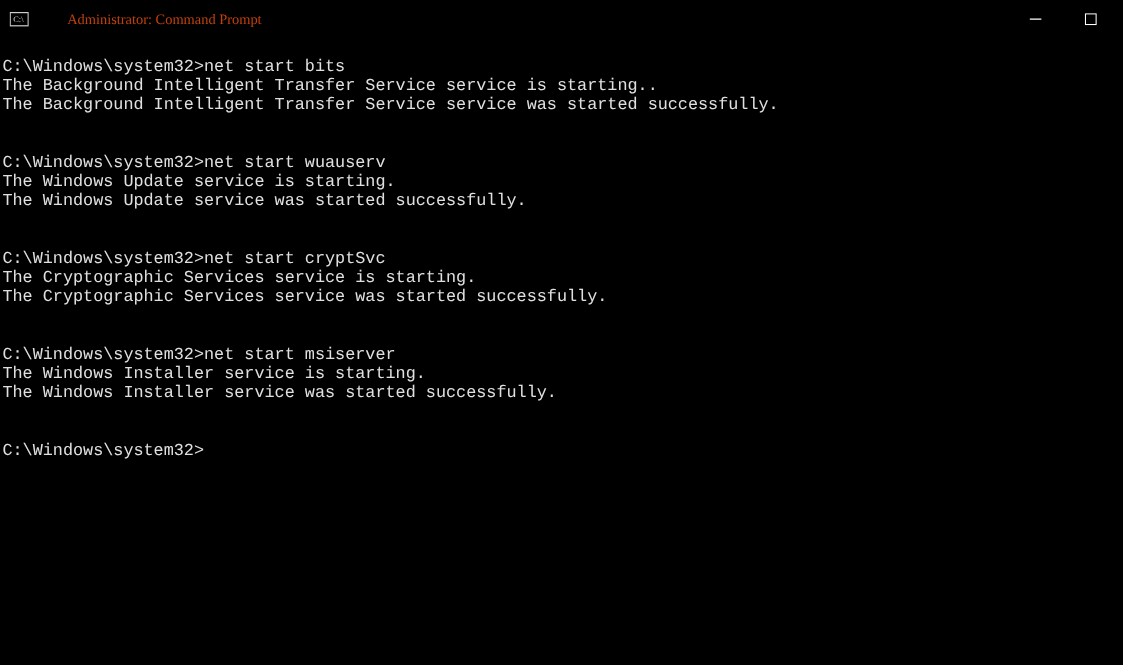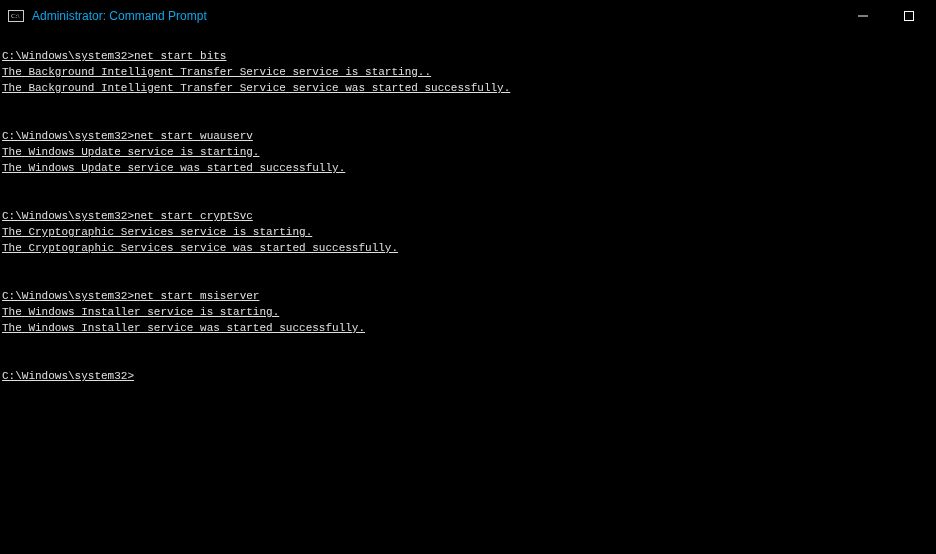--- a/index.html
+++ b/index.html
@@ -27,46 +27,46 @@
       height: 16px;
       display: inline-flex;
       align-items: center;
       justify-content: center;
       margin-right: 8px;
     }
     .titlebar-icon svg {
       display: block;
     }
     .titlebar-title {
-      color: #0ea5e9;
-      font-family: Liberation Sans, sans-serif;
+      color: #c2410c;
+      font-family: Liberation Serif, serif;
       font-size: 12px;
       flex: 1;
+      margin-left: 24px;
     }
     .window-controls {
       display: flex;
       height: 100%;
     }
     .win-btn {
       width: 46px;
       height: 32px;
       display: flex;
       align-items: center;
       justify-content: center;
       color: #fff;
       cursor: pointer;
     }
     .terminal {
       padding: 0 0 0 2px;
       color: #e0e0e0;
-      font-size: 11px;
+      font-size: 14px;
       line-height: 16px;
       white-space: pre;
       font-family: Consolas, 'Courier New', monospace;
-      text-decoration: underline;
     }
     @keyframes blink {
       50% { opacity: 0; }
     }
   </style>
 </head>
 <body>
 
 <div class="titlebar">
   <span class="titlebar-icon">

